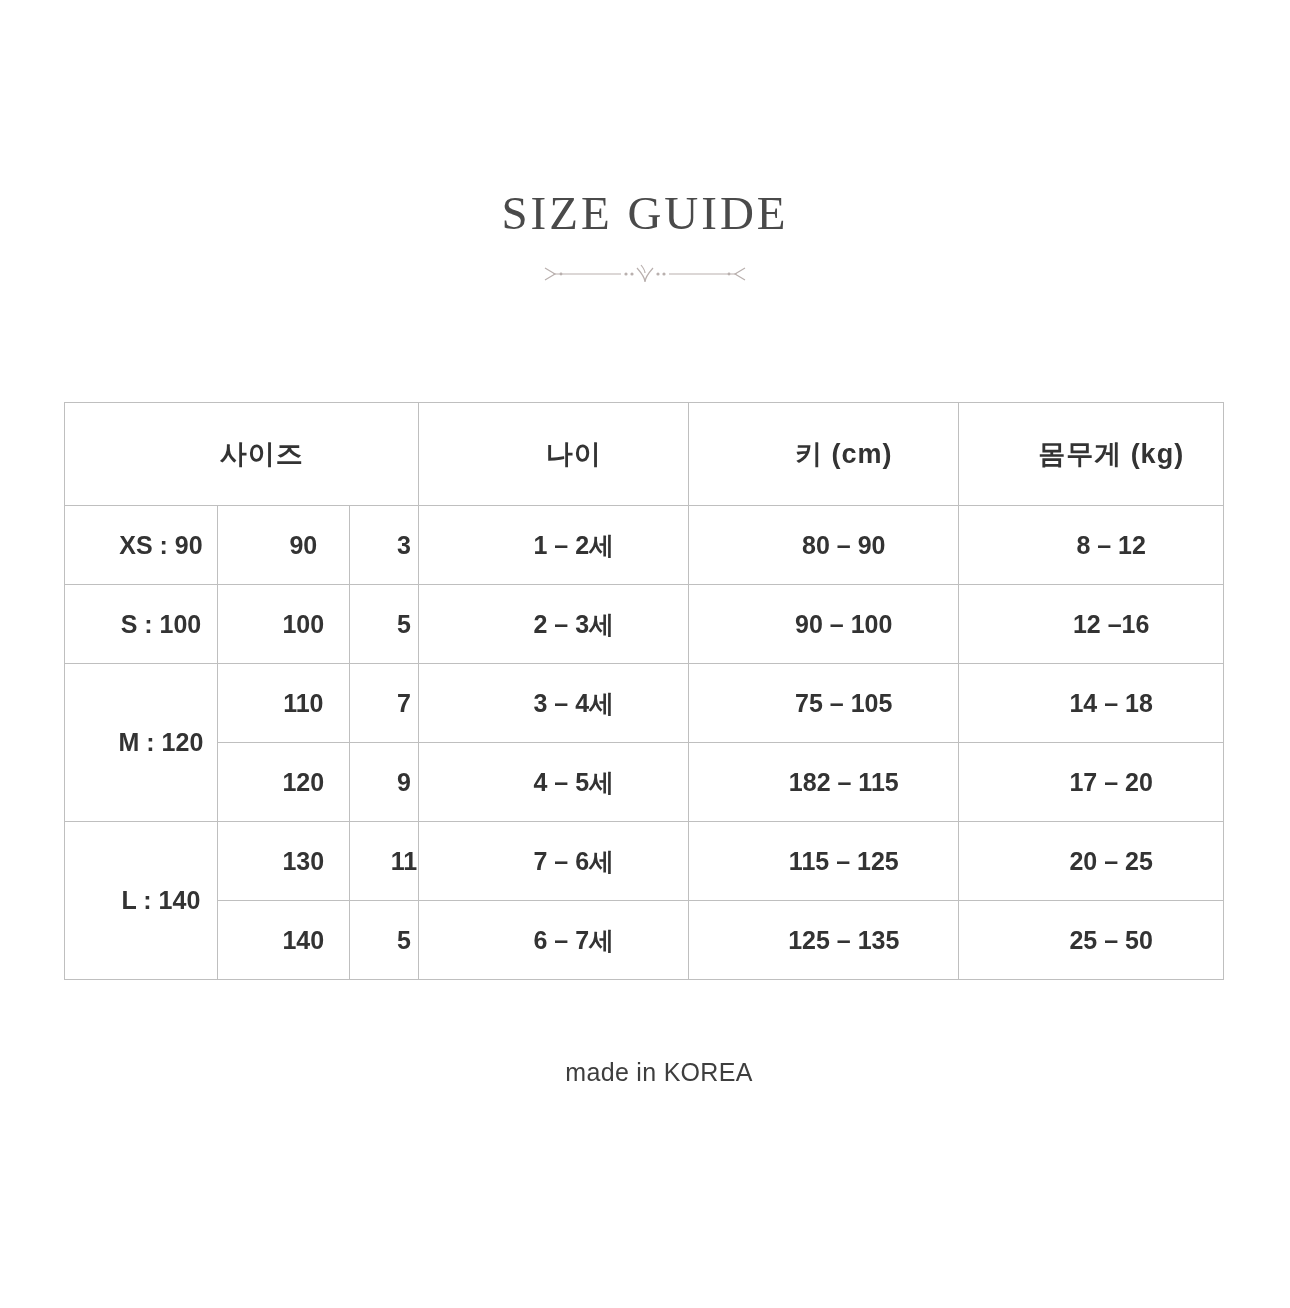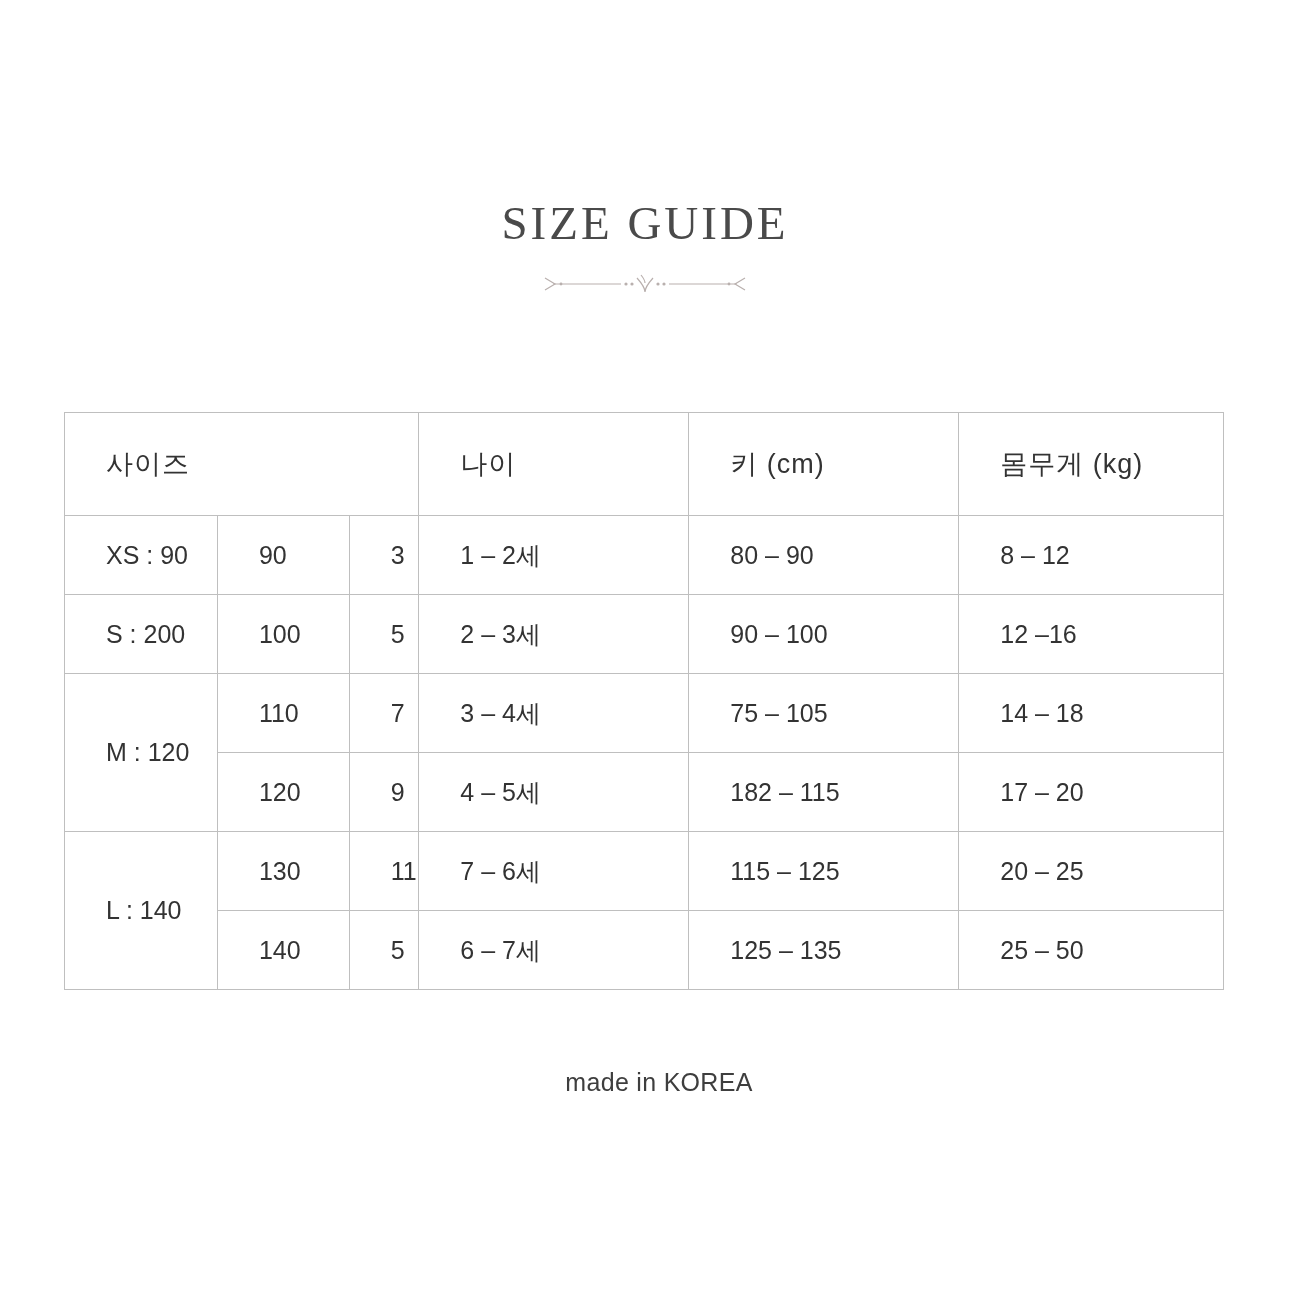--- a/index.html
+++ b/index.html
@@ -22,21 +22,21 @@
   }
   .title {
     text-align: center;
     font-family: "Liberation Serif", serif;
     font-size: 47px;
     letter-spacing: 3px;
     color: #4a4a4a;
     padding-top: 190px;
     line-height: 1;
     font-weight: normal;
-    margin: 10px;
+    margin: 0;
   }
   .divider {
     text-align: center;
     margin-top: 24px;
     height: 30px;
     color: #b9b0ae;
   }
   .divider svg {
     display: inline-block;
   }
@@ -47,23 +47,23 @@
     top: 402px;
     width: 1160px;
   }
   table.size-table {
     border-collapse: collapse;
     width: 1160px;
     table-layout: fixed;
   }
   table.size-table td, table.size-table th {
     border: 1px solid #bfbfbf;
-    text-align: left;
+    text-align: center;
     vertical-align: middle;
-    font-weight: normal;
+    font-weight: bold;
     color: #333333;
     font-size: 25px;
     font-family: "Liberation Sans", sans-serif;
     padding-left: 41px;
   }
   table.size-table th {
     height: 100px;
     font-size: 27px;
     letter-spacing: 1px;
   }
@@ -152,21 +152,21 @@
       <tbody>
         <tr>
           <td class="group-cell">XS : 90</td>
           <td class="size-num">90</td>
           <td>3</td>
           <td>1 – 2세</td>
           <td>80 – 90</td>
           <td>8 – 12</td>
         </tr>
         <tr>
-          <td class="group-cell">S : 200</td>
+          <td class="group-cell">S : 100</td>
           <td class="size-num">100</td>
           <td>5</td>
           <td>2 – 3세</td>
           <td>90 – 100</td>
           <td>12 –16</td>
         </tr>
         <tr>
           <td class="group-cell" rowspan="2">M : 120</td>
           <td class="size-num">110</td>
           <td>7</td>

